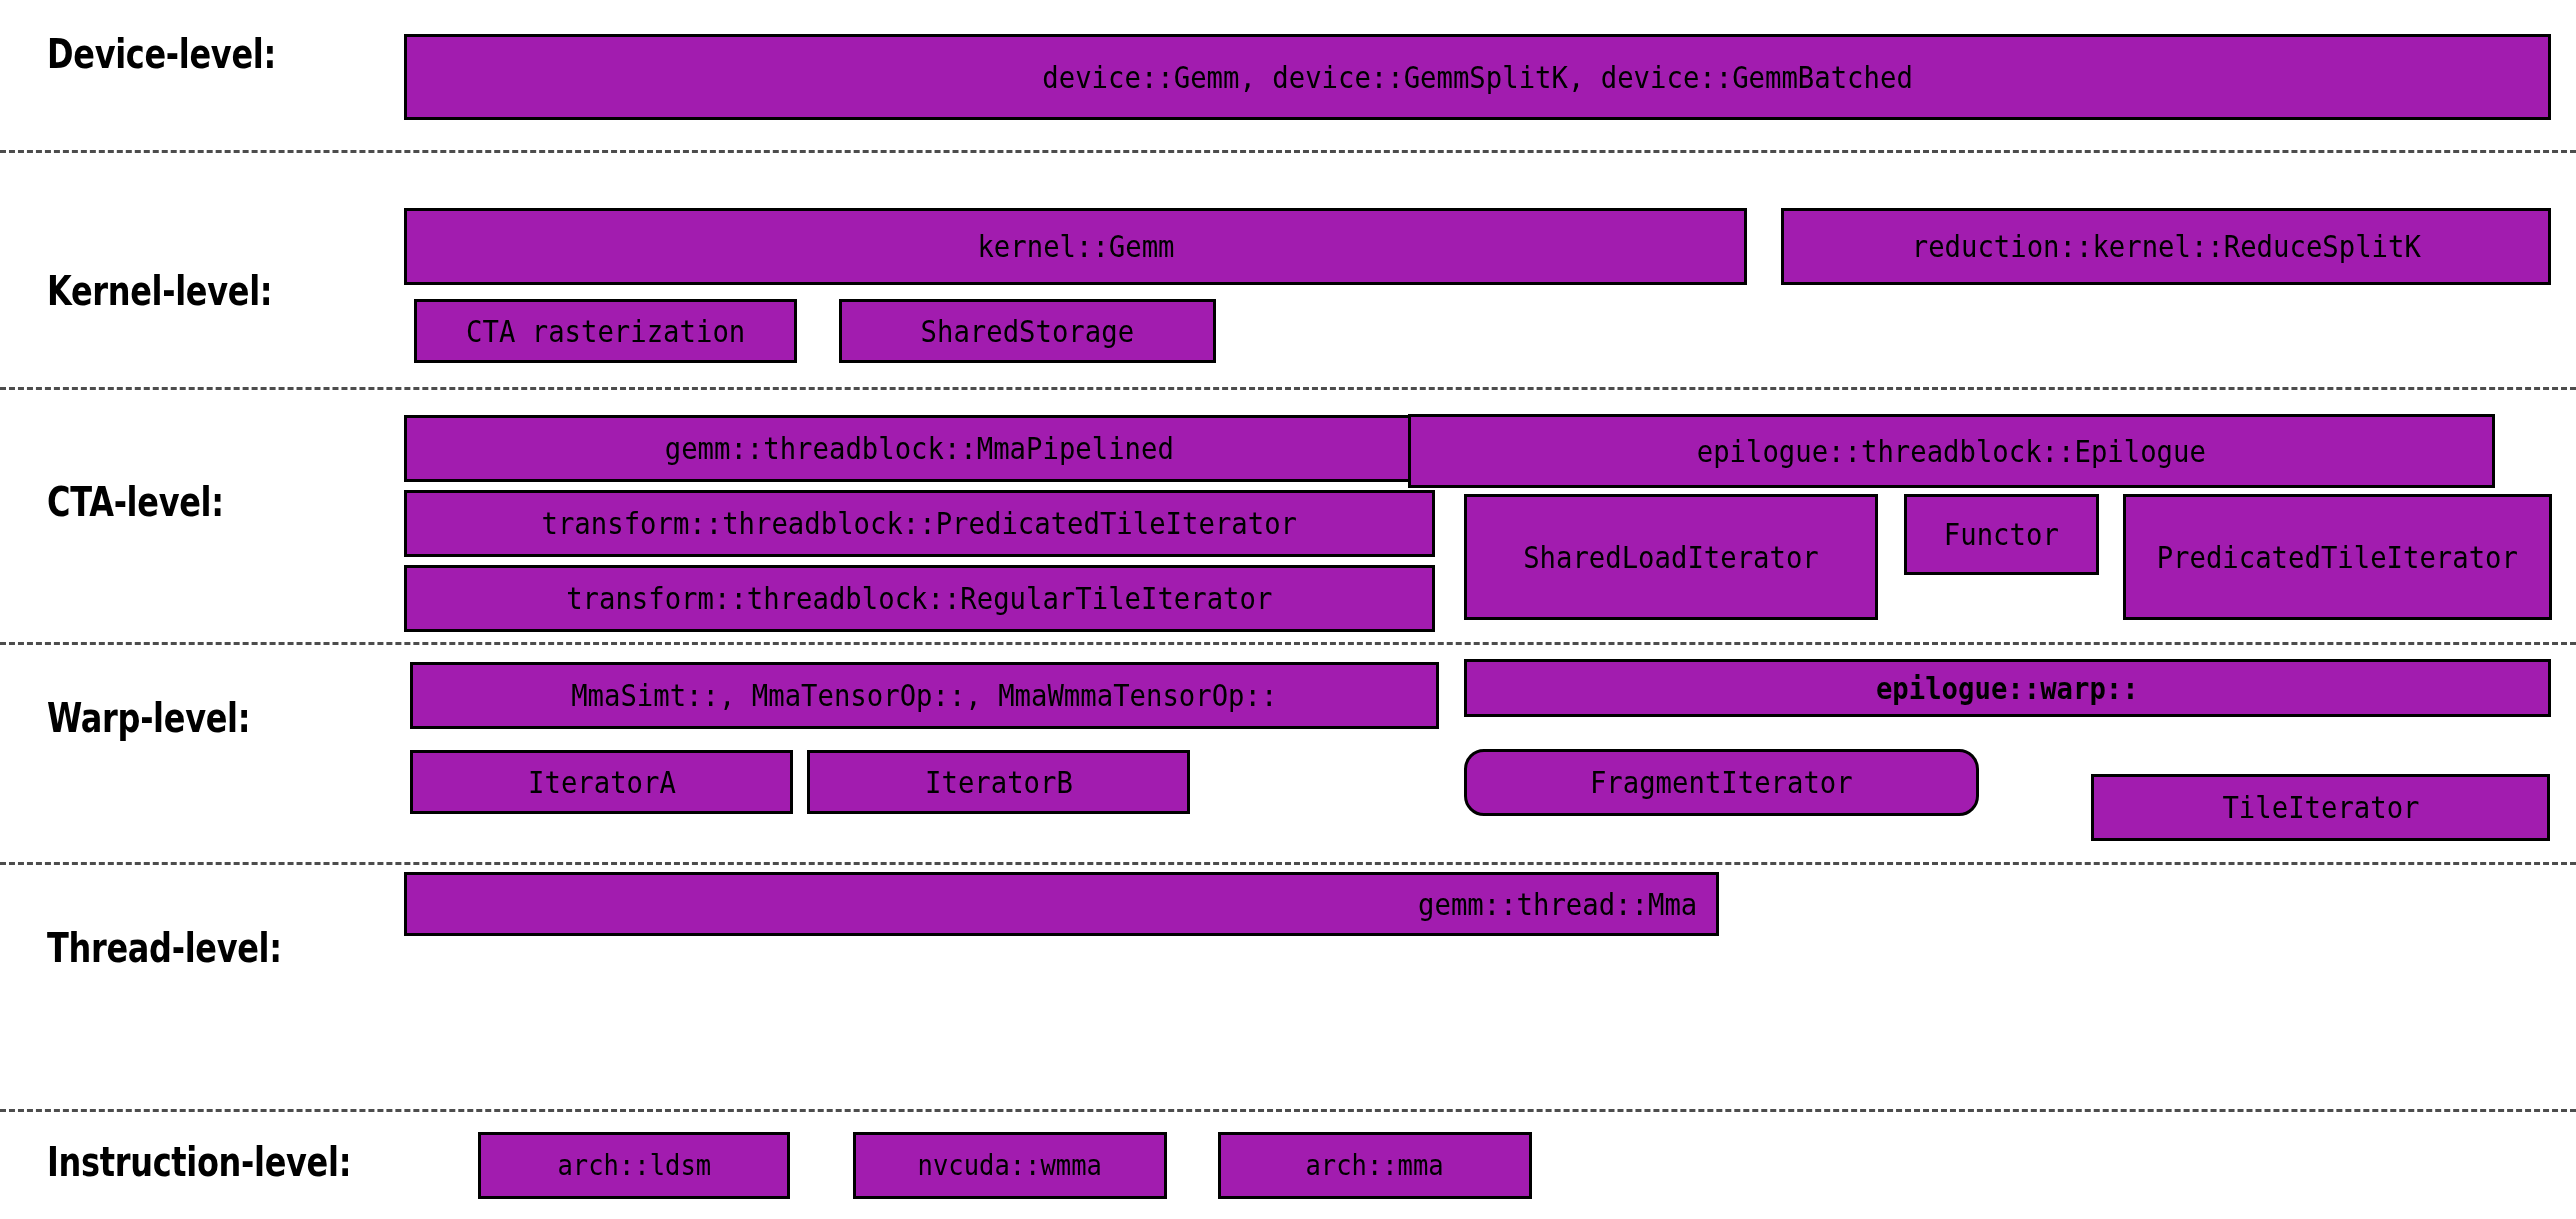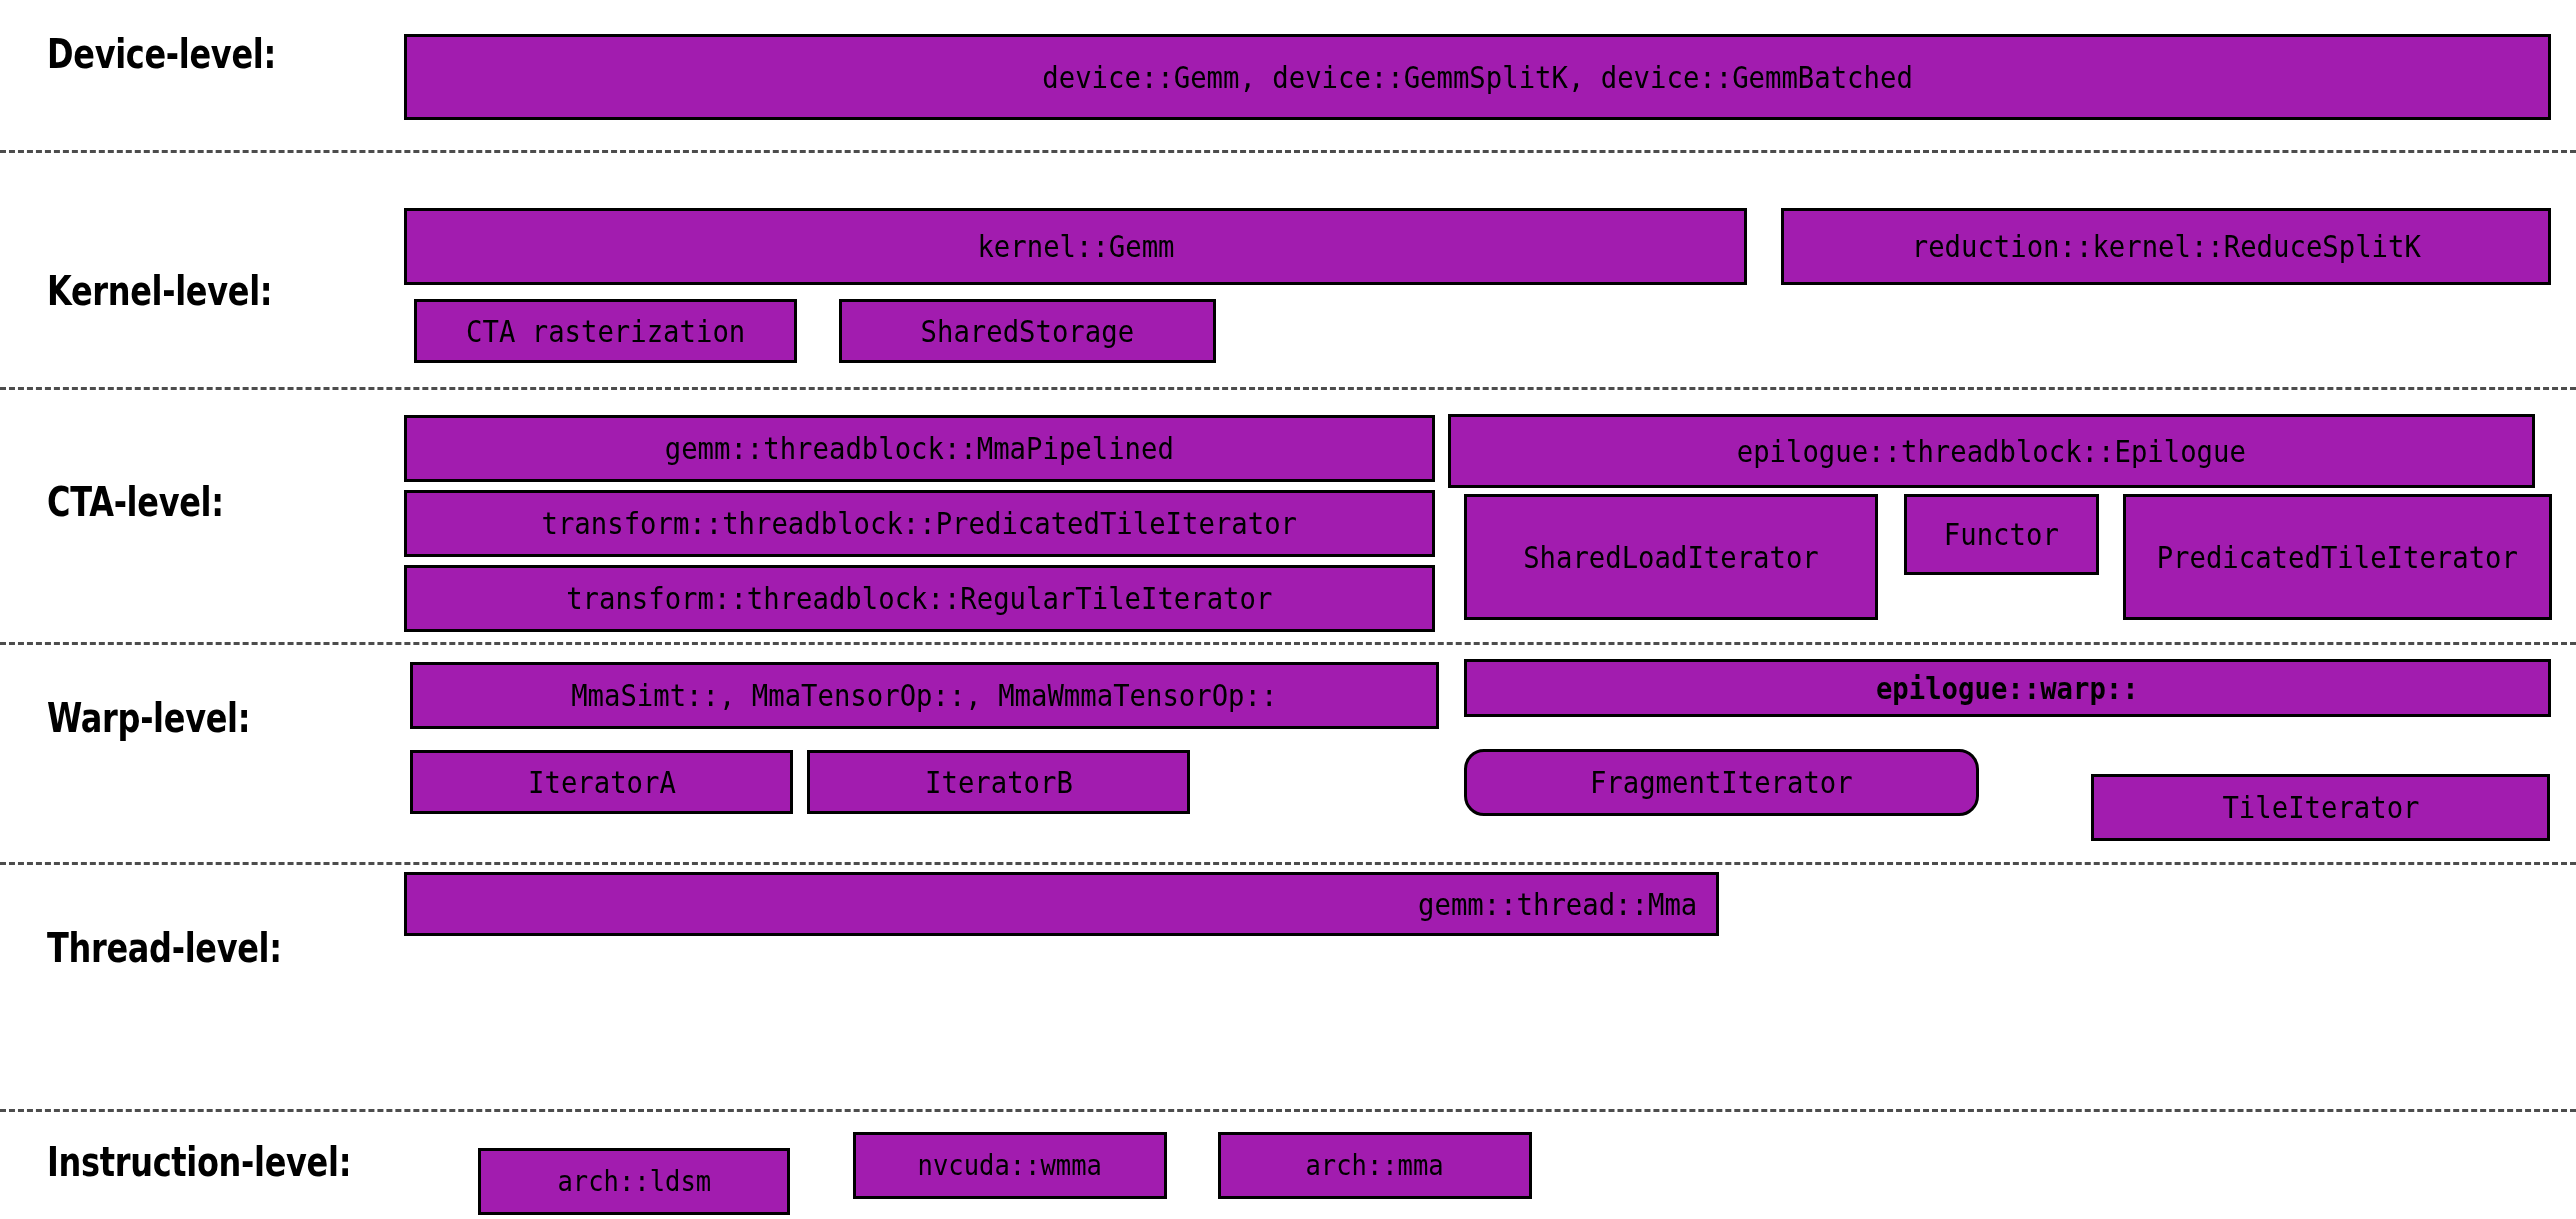--- a/index.html
+++ b/index.html
@@ -99,21 +99,21 @@
   </div>
 
   <div class="box" style="left:404px; top:490px; width:1031px; height:67px;">
     <span class="box-text">transform::threadblock::PredicatedTileIterator</span>
   </div>
 
   <div class="box" style="left:404px; top:565px; width:1031px; height:67px;">
     <span class="box-text">transform::threadblock::RegularTileIterator</span>
   </div>
 
-  <div class="box" style="left:1448px; top:414px; width:1087px; height:74px;">
+  <div class="box" style="left:1408px; top:414px; width:1087px; height:74px;">
     <span class="box-text">epilogue::threadblock::Epilogue</span>
   </div>
 
   <div class="box" style="left:1464px; top:494px; width:414px; height:126px;">
     <span class="box-text">SharedLoadIterator</span>
   </div>
 
   <div class="box" style="left:1904px; top:494px; width:195px; height:81px;">
     <span class="box-text">Functor</span>
   </div>
@@ -155,21 +155,21 @@
   <div class="row-label" style="left:47px; top:925px;">Thread-level:</div>
 
   <div class="box" style="left:404px; top:872px; width:1315px; height:64px;justify-content:flex-end;">
     <span class="box-text">gemm::thread::Mma</span>
   </div>
 
   <div class="sep" style="top:1109px;"></div>
 
   <div class="row-label" style="left:47px; top:1139px;">Instruction-level:</div>
 
-  <div class="box small" style="left:478px; top:1132px; width:312px; height:67px;margin-top:16px;">
+  <div class="box small" style="left:478px; top:1132px; width:312px; height:67px;">
     <span class="box-text">arch::ldsm</span>
   </div>
 
   <div class="box small" style="left:853px; top:1132px; width:314px; height:67px;">
     <span class="box-text">nvcuda::wmma</span>
   </div>
 
   <div class="box small" style="left:1218px; top:1132px; width:314px; height:67px;">
     <span class="box-text">arch::mma</span>
   </div>

